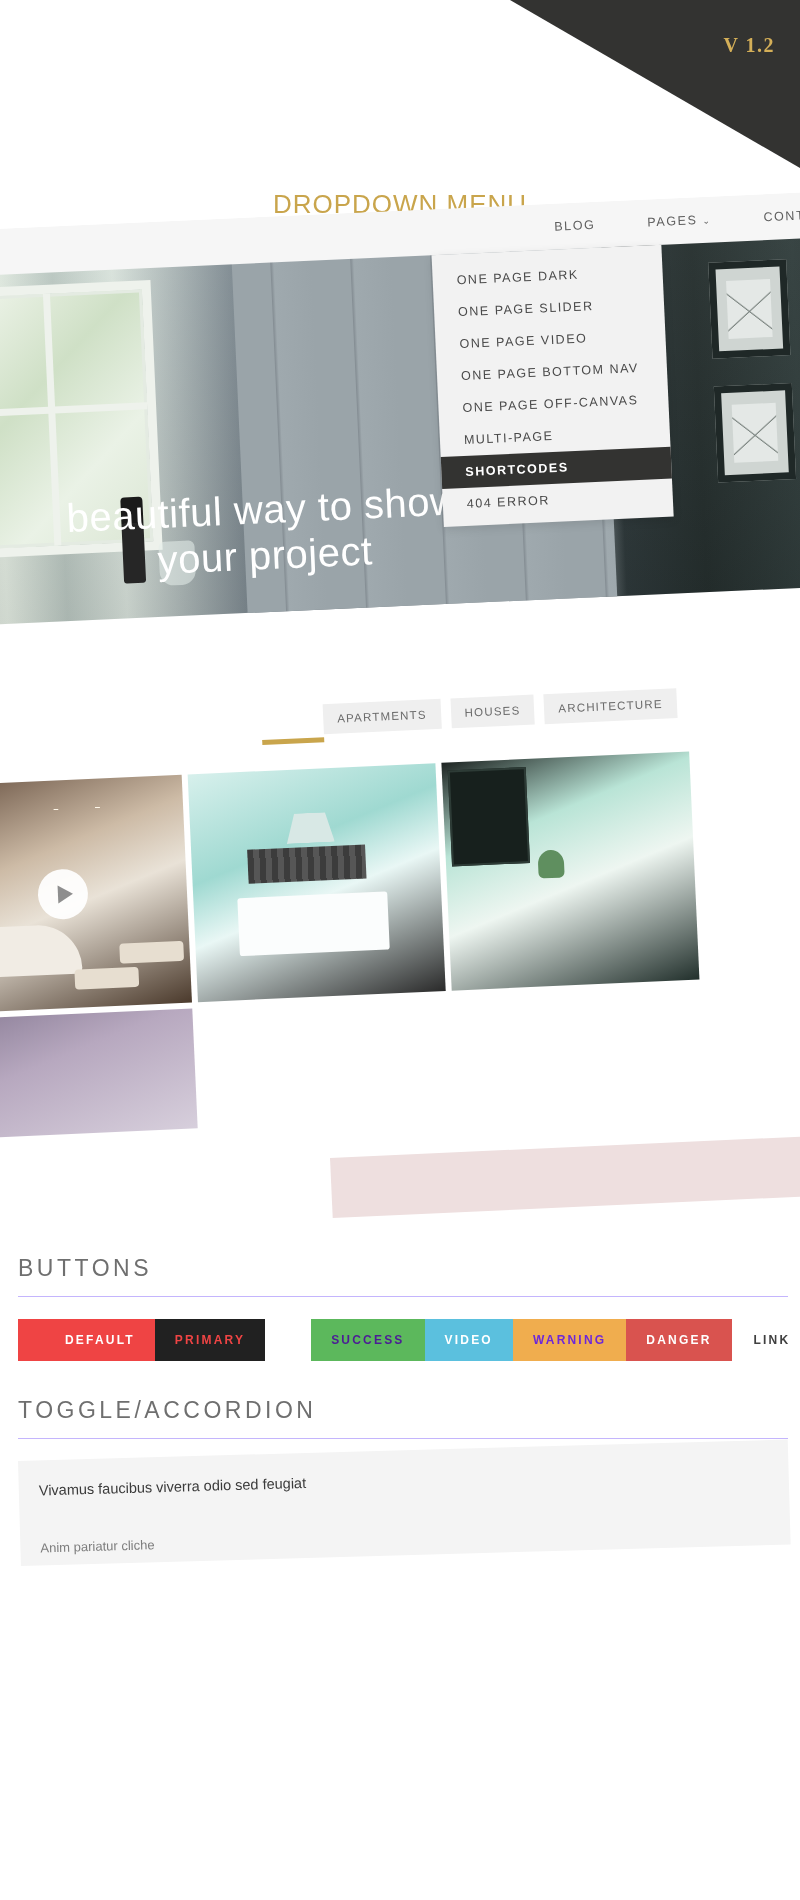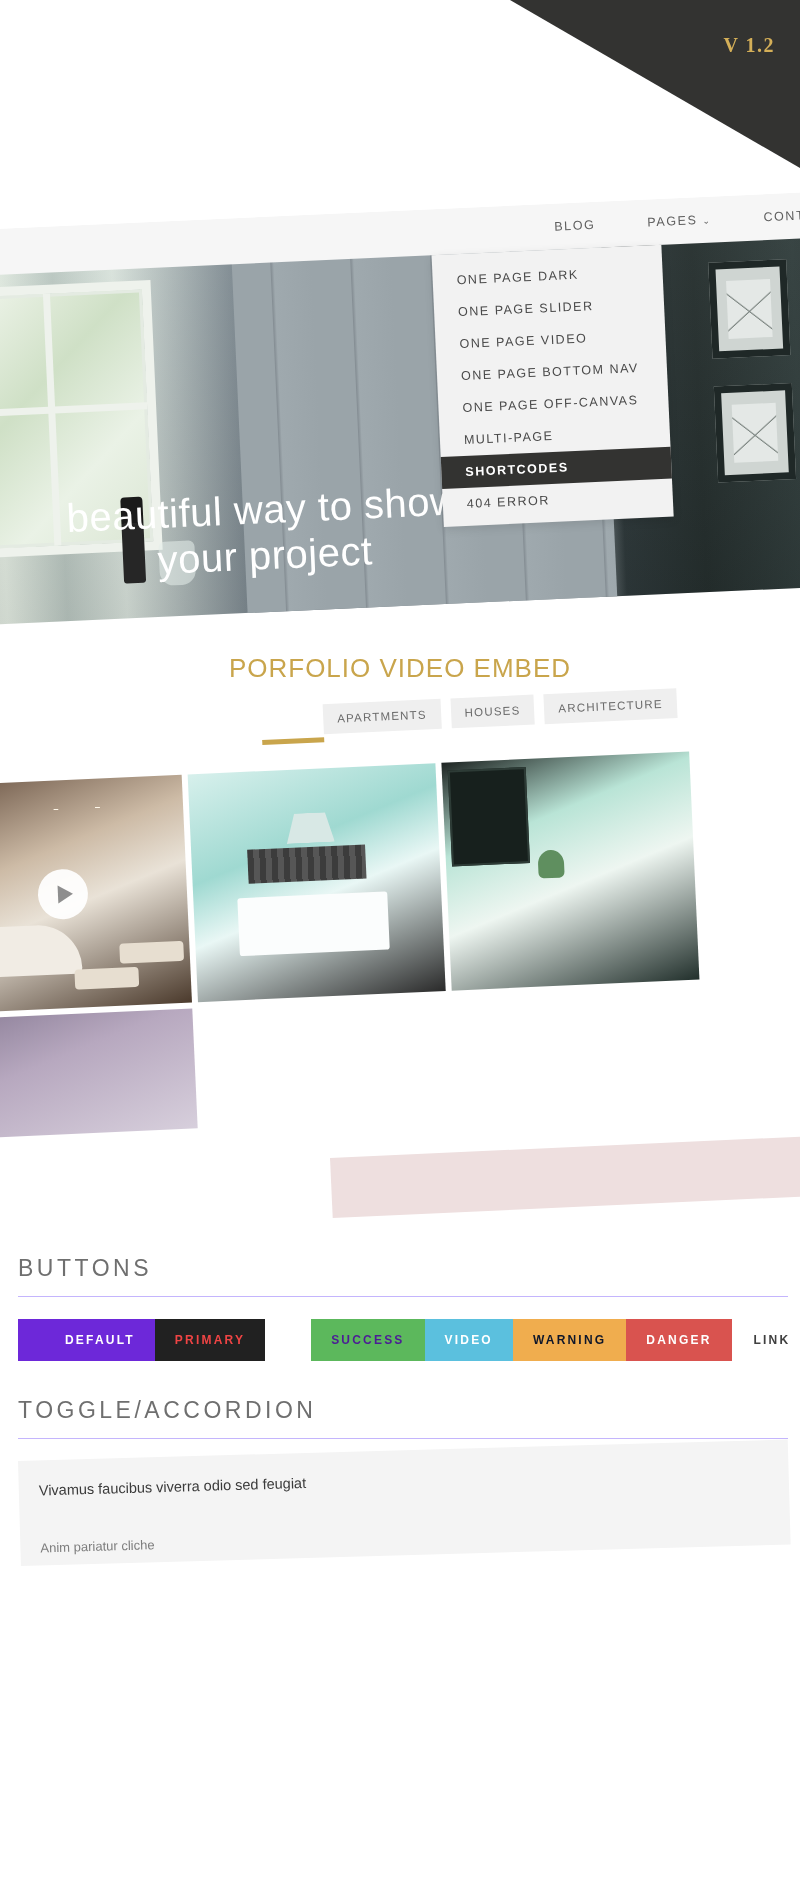--- a/index.html
+++ b/index.html
@@ -230,20 +230,21 @@
 </head>
 <body>
 
 <div class="page">
 
   <div class="corner-wrap">
     <div class="corner-tri"></div>
   </div>
   <div class="corner-label">V 1.2</div>
 
+  <div class="sec-title t1">DROPDOWN MENU</div>
 
   <div class="dd-block">
 
     <div class="dd-hero">
       <div class="win"></div>
       <div class="panel"></div>
       <div class="bottle"></div>
       <div class="jug"></div>
       <div class="frame f1">
           <i></i>
@@ -270,21 +271,20 @@
       <div class="dd-item">ONE PAGE SLIDER</div>
       <div class="dd-item">ONE PAGE VIDEO</div>
       <div class="dd-item">ONE PAGE BOTTOM NAV</div>
       <div class="dd-item">ONE PAGE OFF-CANVAS</div>
       <div class="dd-item">MULTI-PAGE</div>
       <div class="dd-item active">SHORTCODES</div>
       <div class="dd-item">404 ERROR</div>
     </div>
   </div>
 
-  <div class="sec-title t2">PORFOLIO VIDEO EMBED</div>
 
   <div class="pf-block">
     <div class="pf-underline"></div>
     <div class="pf-filters">
       <div class="f">APARTMENTS</div>
       <div class="f">HOUSES</div>
       <div class="f">ARCHITECTURE</div>
     </div>
 
     <div class="pf-grid">
@@ -310,25 +310,25 @@
     </div>
   </div>
 
 
   <div class="pink-band"></div>
 
   <div class="sc-wrap">
     <div class="sc-h">BUTTONS</div>
 
     <div class="btn-row">
-      <div class="btn" style="background: #6d28d9; color: rgb(255, 255, 255); padding-left: 47px;">DEFAULT</div>
+      <div class="btn" style="background: #ef4444; color: rgb(255, 255, 255); padding-left: 47px;">DEFAULT</div>
       <div class="btn" style="background: rgb(33, 33, 33); color: #ef4444;">PRIMARY</div>
       <div class="btn" style="background: rgb(92, 184, 92); color: #4c1d95; margin-left: 46px;">SUCCESS</div>
       <div class="btn" style="background: rgb(91, 192, 222); color: rgb(255, 255, 255);">VIDEO</div>
-      <div class="btn" style="background: rgb(240, 173, 78); color: #0f172a;">WARNING</div>
+      <div class="btn" style="background: rgb(240, 173, 78); color: #6d28d9;">WARNING</div>
       <div class="btn" style="background: rgb(217, 83, 79); color: rgb(255, 255, 255);">DANGER</div>
       <div class="btn link-btn" style="color: #404040;">LINK</div>
     </div>
 
     <div class="sc-h sc-h2">TOGGLE/ACCORDION</div>
 
     <div class="acc">
       <div class="acc-title">Vivamus faucibus viverra odio sed feugiat</div>
       <div class="acc-body">Anim pariatur cliche</div>
     </div>

